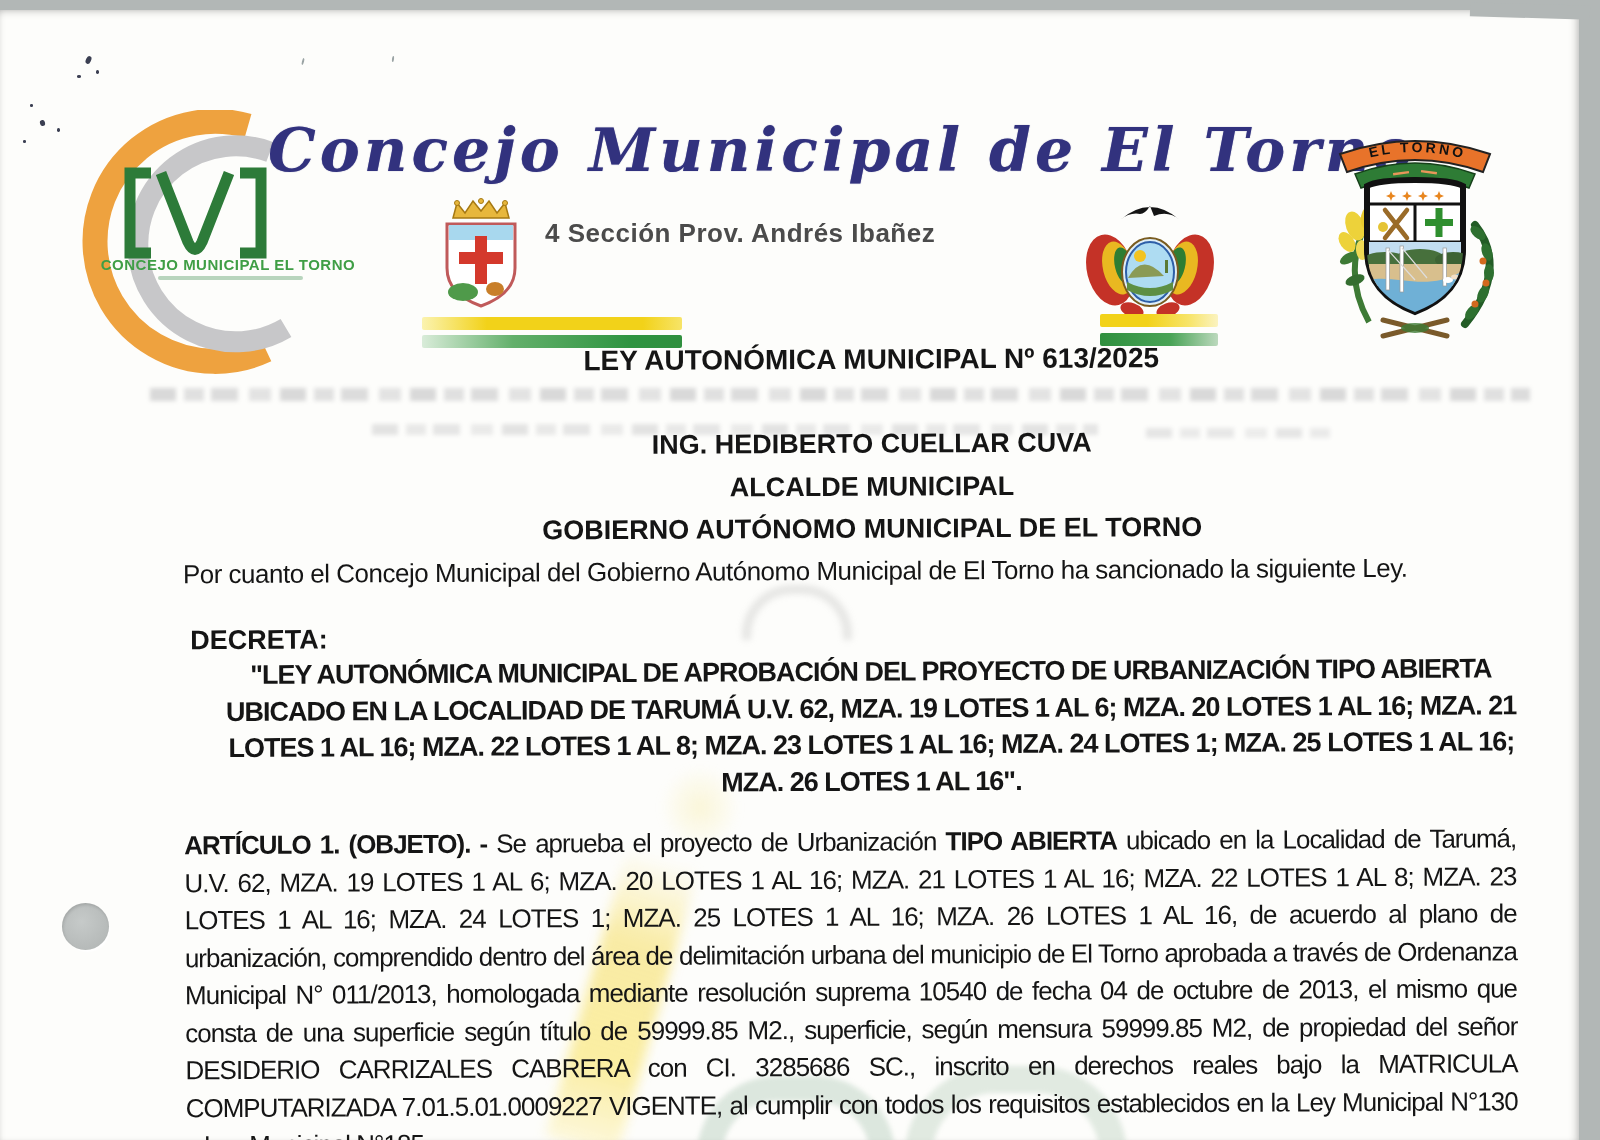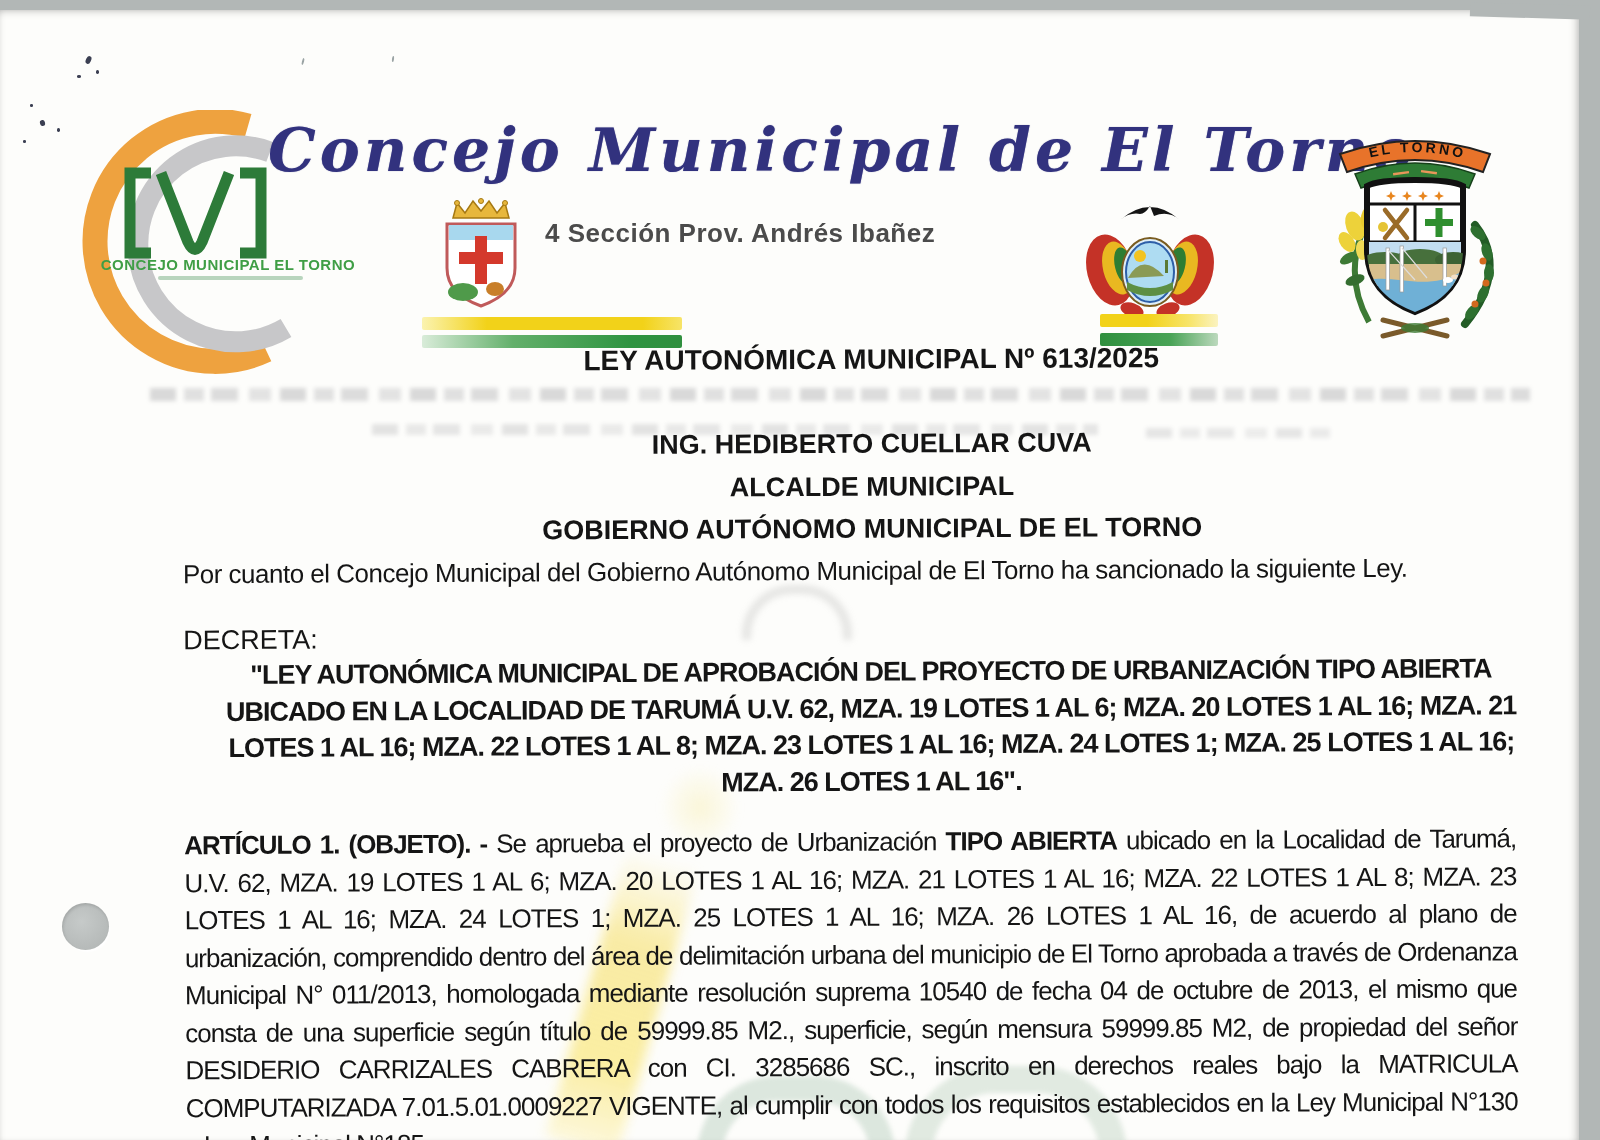--- a/index.html
+++ b/index.html
@@ -31,21 +31,21 @@
   .bar.yellow-r{background:linear-gradient(90deg,#f2d219 40%,#f7e468 75%,#fbf3c0);}
   .bar.green-r{left:1100px;top:333px;width:118px;background:linear-gradient(90deg,#2f8f3e,#4aa457 60%,#bcd9bd);}
 
   
   .doc-text{position:absolute;left:0;top:0;width:1600px;height:1140px;transform:rotate(-0.3deg);transform-origin:800px 600px;color:#151515;}
   .law-number{position:absolute;left:195px;top:344px;width:1355px;text-align:center;
     font-size:28px;font-weight:bold;letter-spacing:0;}
   .officials{position:absolute;left:195px;top:423px;width:1355px;text-align:center;
     font-size:27px;font-weight:bold;line-height:42.5px;}
   .preamble{position:absolute;left:183px;top:556px;width:1360px;font-size:26px;letter-spacing:-0.5px;}
-  .decreta{position:absolute;left:183px;top:622px;font-size:27px;font-weight:normal;}
+  .decreta{position:absolute;left:190px;top:622px;font-size:27px;font-weight:bold;}
   .decree-block{position:absolute;left:188px;top:654px;width:1365px;text-align:center;
     font-size:27px;font-weight:bold;letter-spacing:-1px;line-height:36.6px;}
   .article{position:absolute;left:183px;top:798px;width:1332px;font-size:26px;letter-spacing:-1px;
     line-height:37.5px;text-align:justify;}
   .article .b{font-weight:bold;}
 
   
   .bleed{position:absolute;height:13px;filter:blur(2.3px);opacity:.5;
     background:repeating-linear-gradient(90deg,
       rgba(120,120,126,.55) 0 26px, transparent 26px 34px,

